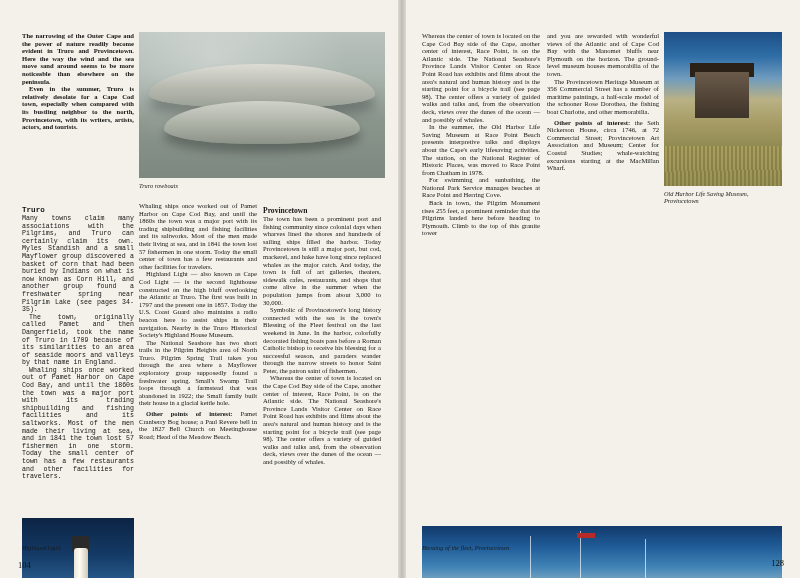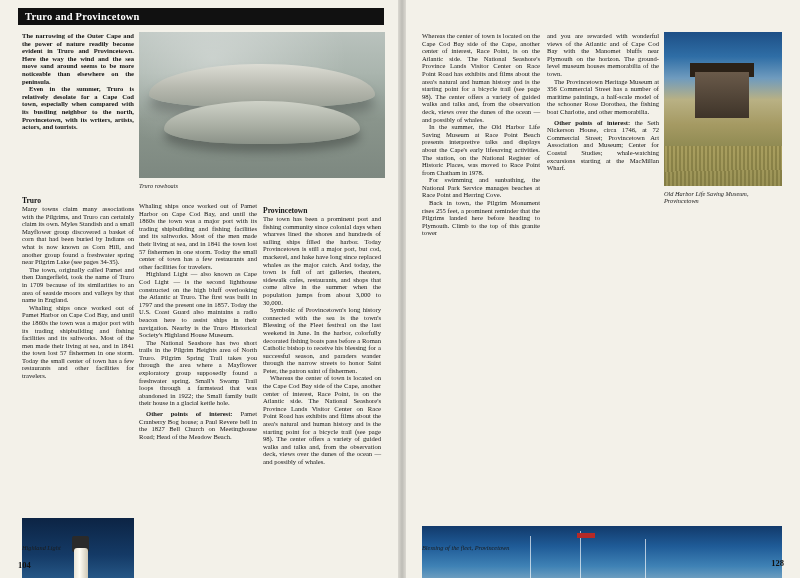--- a/index.html
+++ b/index.html
@@ -51,21 +51,21 @@
   }
   .lead{font-weight:bold;}
 
   
   .img{position:absolute;overflow:hidden;background:#888;}
   .cap{
     position:absolute;font-style:italic;font-size:6.3px;line-height:7.4px;
     color:#1b1b1b;
   }
   .folio{
-    position:absolute;bottom:8px;font-size:8.5px;font-weight:bold;color:#111;
+    position:absolute;bottom:8px;font-size:8.5px;font-weight:normal;color:#111;
   }
   .folio.l{left:18px;}
   .folio.r{right:16px;}
 
   
   .boats{
     background:
       radial-gradient(ellipse at 30% 18%, rgba(255,255,255,.35), rgba(255,255,255,0) 55%),
       linear-gradient(#b9c2bd 0%, #aab5ae 28%, #98a49c 46%, #8a958c 60%, #7d8880 100%);
     position:relative;
@@ -124,30 +124,27 @@
 </style>
 </head>
 <body>
 
 <div class="page">
 
   <div class="gutter"></div>
 
   <div class="left-page">
 
-    <div class="chapter-bar">
-      <span>Truro and Provincetown</span>
-    </div>
 
     <div class="col" style="left:22px;top:32px;width:112px;">
       <p class="lead noindent">The narrowing of the Outer Cape and the power of nature readily become evident in Truro and Provincetown. Here the way the wind and the sea move sand around seems to be more noticeable than elsewhere on the peninsula.</p>
       <p class="lead">Even in the summer, Truro is relatively desolate for a Cape Cod town, especially when compared with its bustling neighbor to the north, Provincetown, with its writers, artists, actors, and tourists.</p>
     </div>
 
-    <div class="col" style="left:22px;top:192px;width:112px;">
+    <div class="col" style="left:22px;top:202px;width:112px;font-family:Liberation Mono, monospace;">
       <h4>Truro</h4>
       <p class="noindent">Many towns claim many associations with the Pilgrims, and Truro can certainly claim its own. Myles Standish and a small Mayflower group discovered a basket of corn that had been buried by Indians on what is now known as Corn Hill, and another group found a freshwater spring near Pilgrim Lake (see pages 34-35).</p>
       <p>The town, originally called Pamet and then Dangerfield, took the name of Truro in 1709 because of its similarities to an area of seaside moors and valleys by that name in England.</p>
       <p>Whaling ships once worked out of Pamet Harbor on Cape Cod Bay, and until the 1860s the town was a major port with its trading shipbuilding and fishing facilities and its saltworks. Most of the men made their living at sea, and in 1841 the town lost 57 fishermen in one storm. Today the small center of town has a few restaurants and other facilities for travelers.</p>
     </div>
 
     <div class="img boats" style="left:139px;top:32px;width:246px;height:146px;"></div>
     <div class="cap" style="left:139px;top:182px;width:150px;">Truro rowboats</div>
 
     <div class="col" style="left:139px;top:202px;width:118px;">

